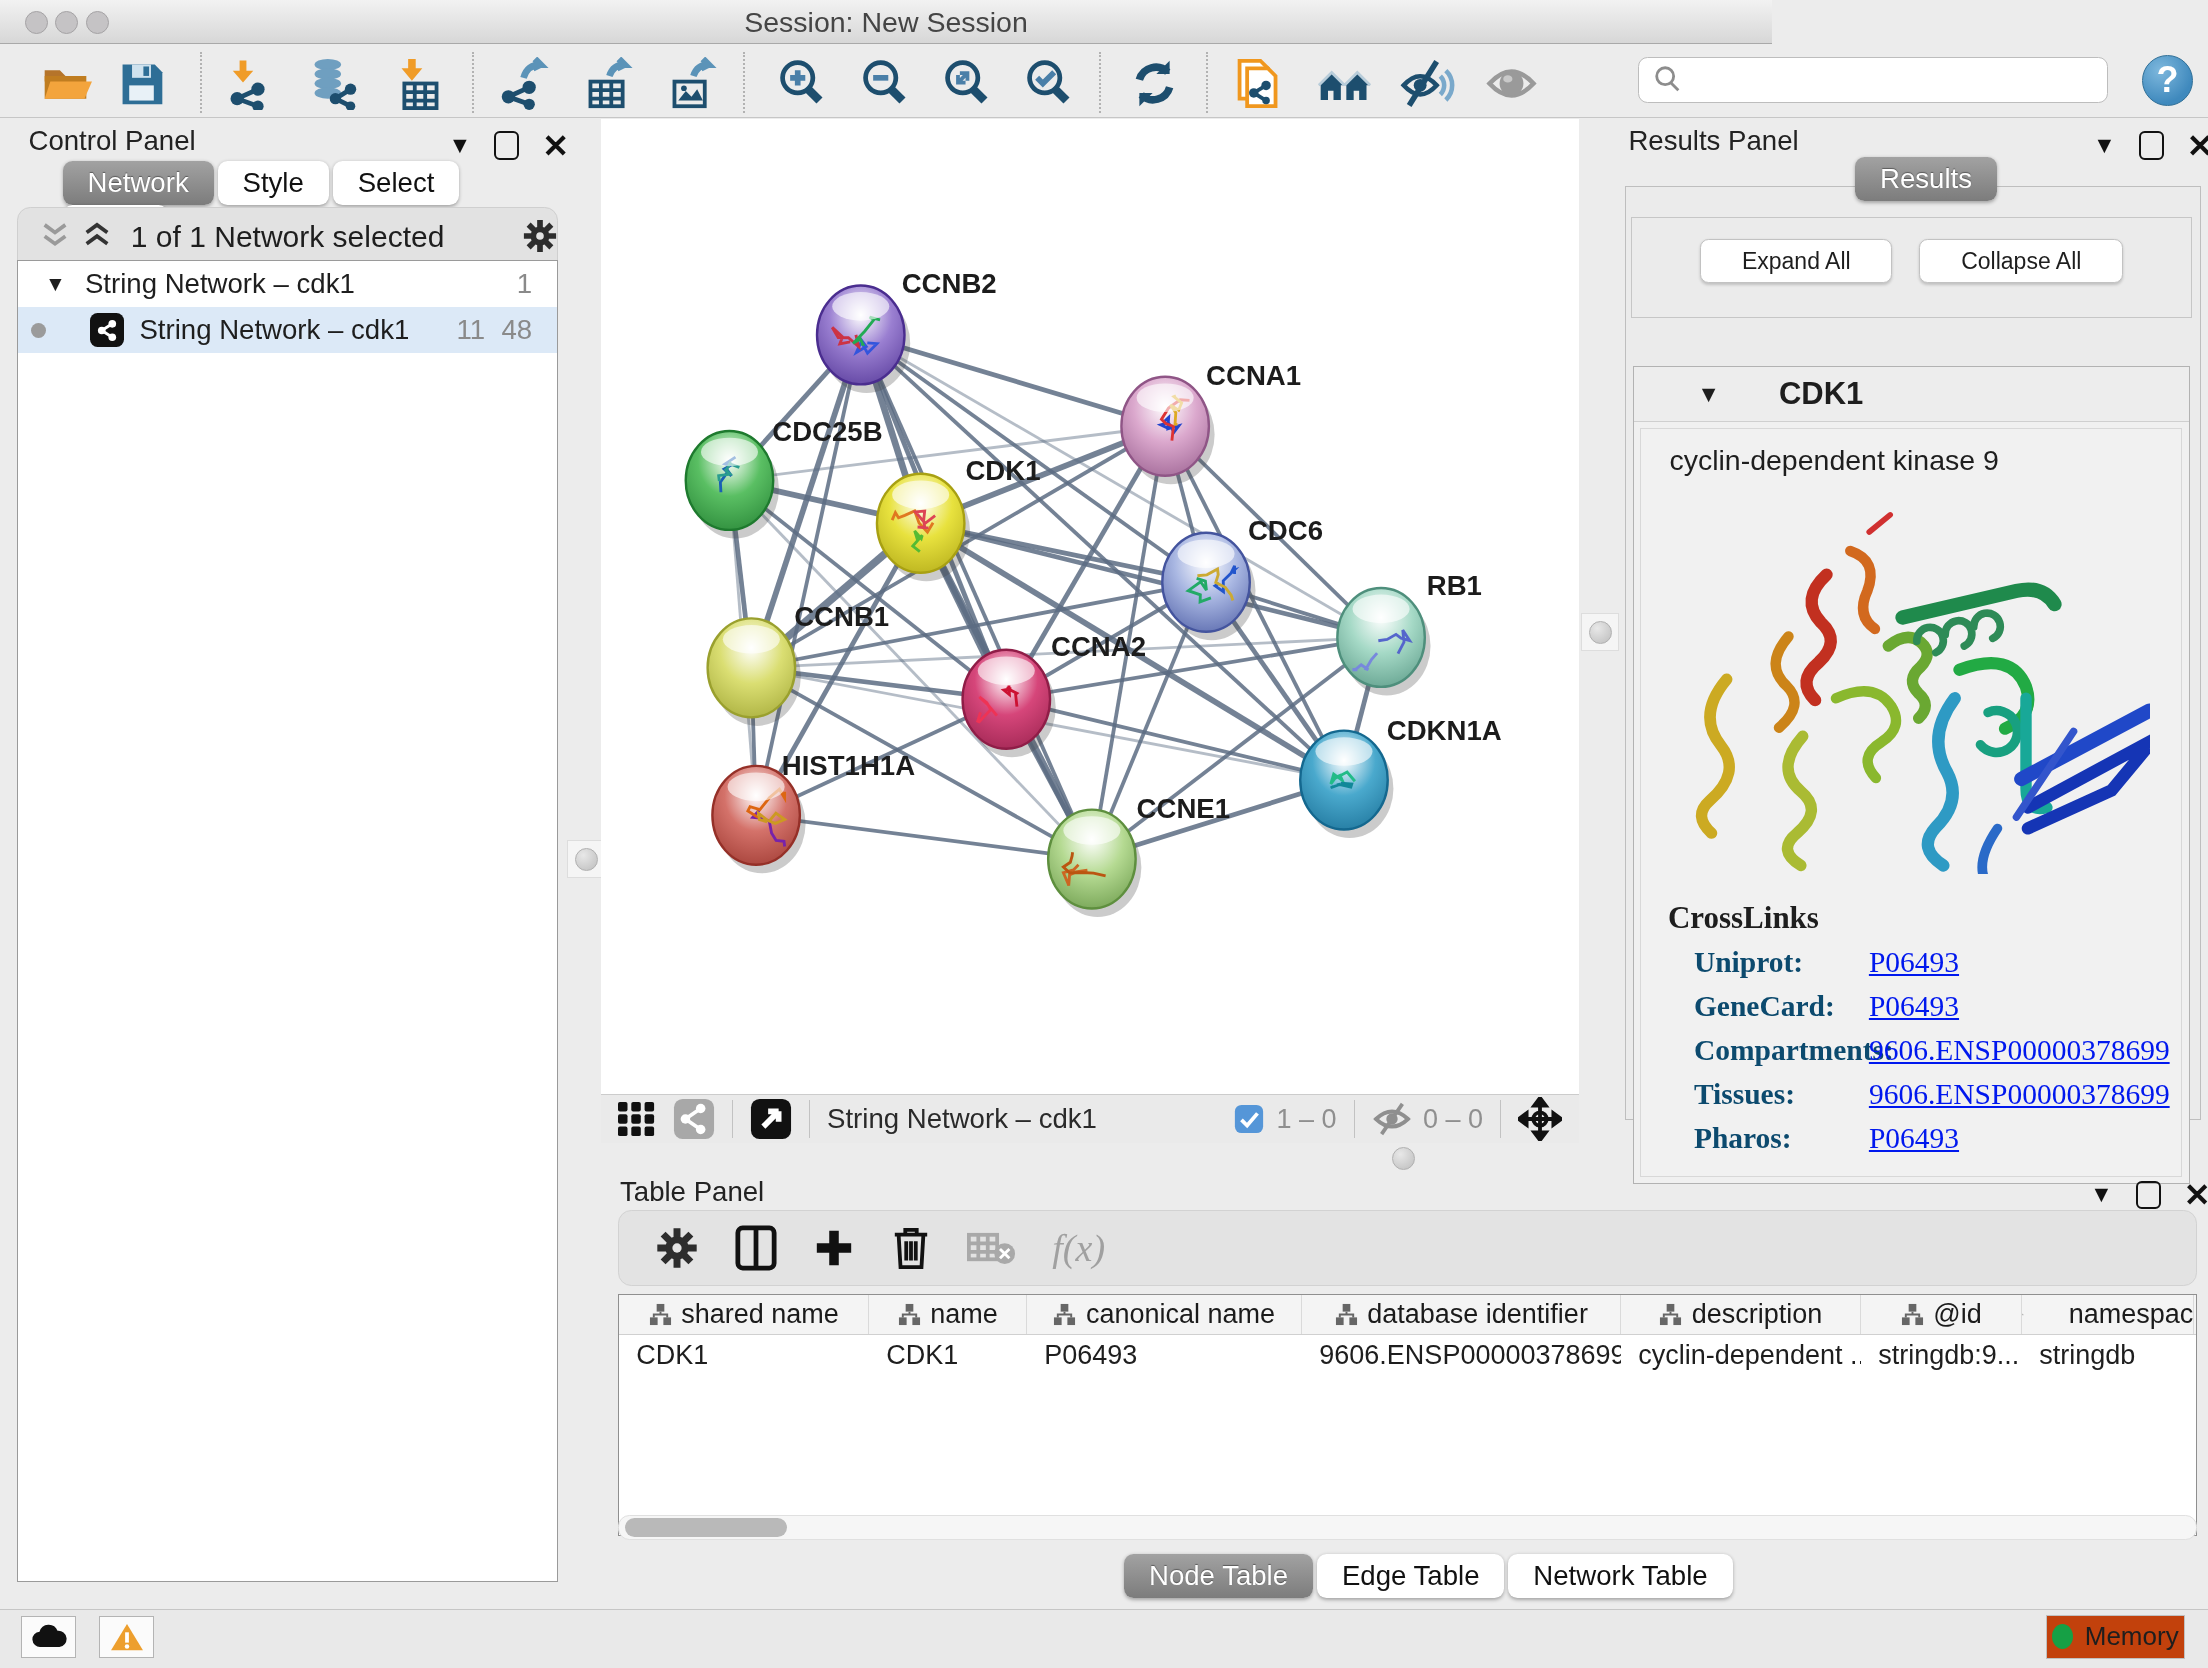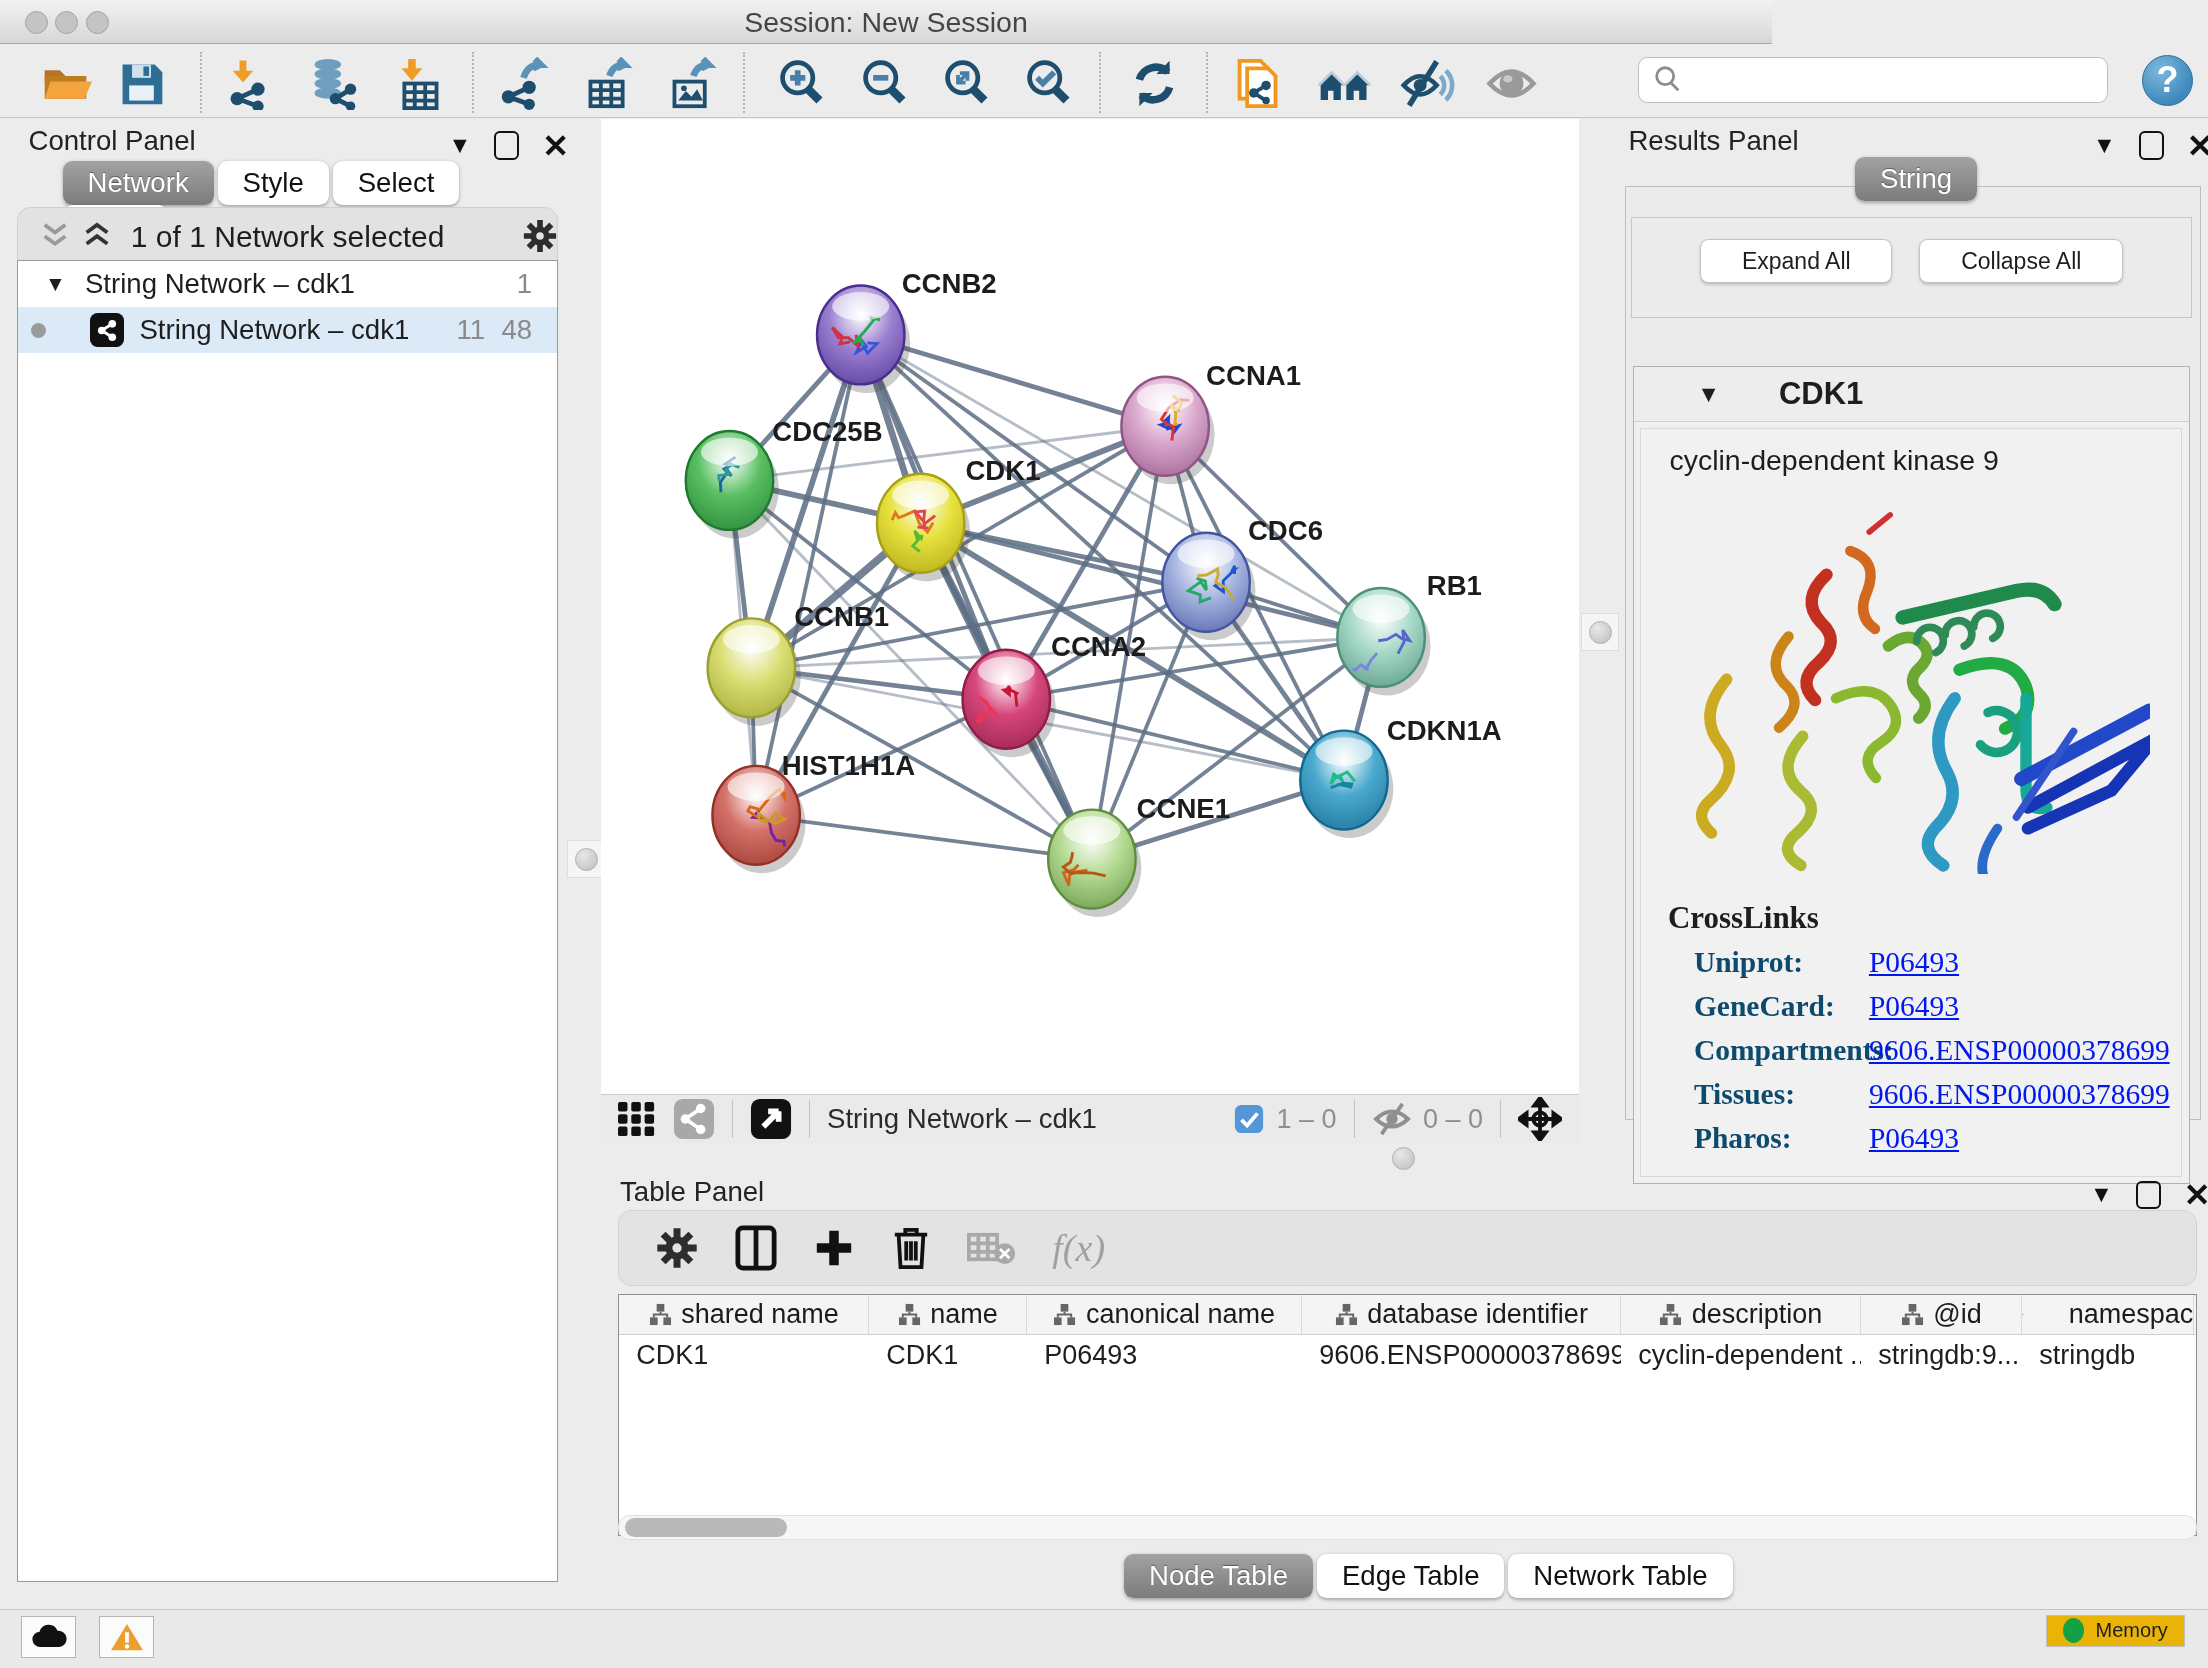--- a/index.html
+++ b/index.html
@@ -104,23 +104,23 @@
              border:1px solid #e0e0e0; border-radius:11.4px; }
   .hscroll .thumb { position:absolute; left:5.7px; top:1.9px; width:162px; height:19px; background:#b9b9b9;
                     border-radius:9.5px; }
   .tp-tabs { position:absolute; left:520px; top:382px; display:flex; }
 
   
   .statusbar { position:absolute; left:0; top:1609px; width:2208px; height:59px; background:#e9e9e9;
                border-top:1.9px solid #c6c6c6; }
   .sb-btn { position:absolute; top:5.7px; height:42px; background:#fbfbfb; border:1.9px solid #b4b4b4;
             display:flex; align-items:center; justify-content:center; }
-  .memory-btn { position:absolute; right:23px; top:4.8px; width:139px; height:32px; background:#eab308;
+  .memory-btn { position:absolute; right:23px; top:4.8px; width:139px; height:44px; background:#c2410c;
                 border:1.9px solid #c0c0c0; display:flex; align-items:center; justify-content:center;
-                gap:11.4px; font-size:20px; }
+                gap:11.4px; font-size:26px; }
   .memory-dot { width:21px; height:25px; border-radius:50%; background:#16a045; }
 
   svg text { font-family:"Liberation Sans", sans-serif; }
   .nv-title { font-size:27.6px; color:#2a2a2a; }
 </style>
 </head>
 <body>
 
 <div class="window">
 
@@ -621,21 +621,21 @@
     </div>
   </div>
 
   <div class="results-panel">
     <span class="panel-title abs" style="left:11.4px; top:5.7px">Results Panel</span>
     <div class="panel-ctrls" style="left:476px; top:7.6px">
       <span class="ctrl-min">▼</span>
       <span class="ctrl-box"></span>
       <span class="ctrl-x">✕</span>
     </div>
-    <div class="tab-btn active abs" style="left:238px; top:38px; z-index:2">String</div>
+    <div class="tab-btn active abs" style="left:238px; top:38px; z-index:2">Results</div>
 
     <div class="rp-outer">
       <div class="rp-btnbox">
         <div class="rp-btn" style="left:68px; width:192px">Expand All</div>
         <div class="rp-btn" style="left:287px; width:204px">Collapse All</div>
       </div>
 
       <div class="cdk-box">
         <div class="cdk-header">
           <span style="margin-left:63px; font-size:23px">▼</span>

